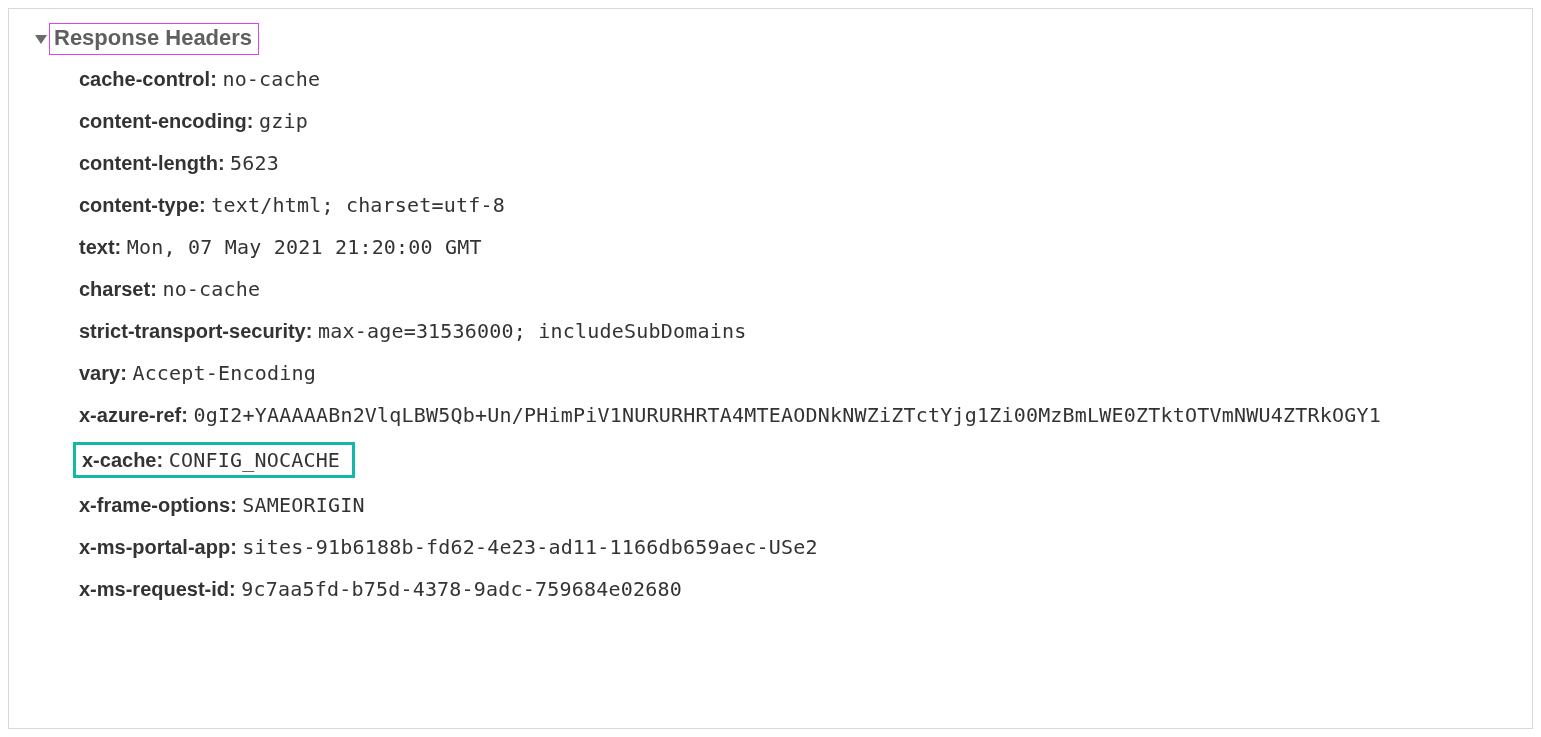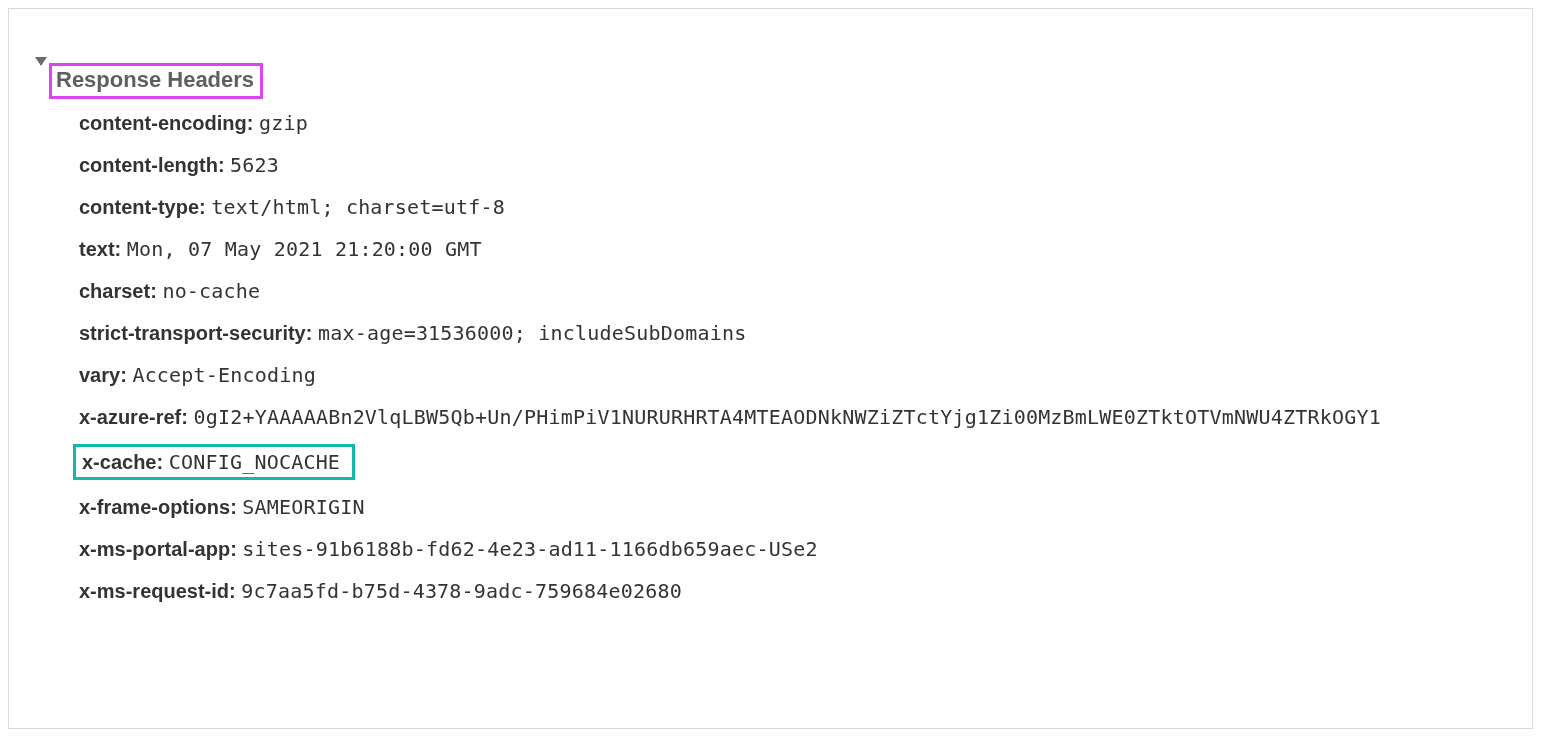--- a/index.html
+++ b/index.html
@@ -26,24 +26,23 @@
   .disclosure-triangle {
     display: inline-block;
     width: 0; height: 0;
     border-left: 6px solid transparent;
     border-right: 6px solid transparent;
     border-top: 9px solid #6b6b6b;
     margin-right: 2px;
     flex-shrink: 0;
   }
   .section-title-box {
-    border: 3px solid #d946ef;
+    border: 1px solid #d946ef;
     padding: 1px 6px 3px 4px;
     display: inline-block;
-    margin-top: 40px;
   }
   .section-title {
     font-size: 22px;
     font-weight: 700;
     color: #5f5f5f;
   }
   .headers-list {
     margin-left: 50px;
   }
   .header-line {
@@ -85,20 +84,24 @@
 
   <div class="section-header-row">
     <span class="disclosure-triangle"></span>
     <span class="section-title-box">
       <span class="section-title">Response Headers</span>
     </span>
   </div>
 
   <div class="headers-list">
 
+    <div class="header-line">
+      <span class="hname"><span>cache-control</span>:</span>
+      <span class="hvalue">no-cache</span>
+    </div>
 
     <div class="header-line">
       <span class="hname"><span>content-encoding</span>:</span>
       <span class="hvalue">gzip</span>
     </div>
 
     <div class="header-line">
       <span class="hname"><span>content-length</span>:</span>
       <span class="hvalue">5623</span>
     </div>

